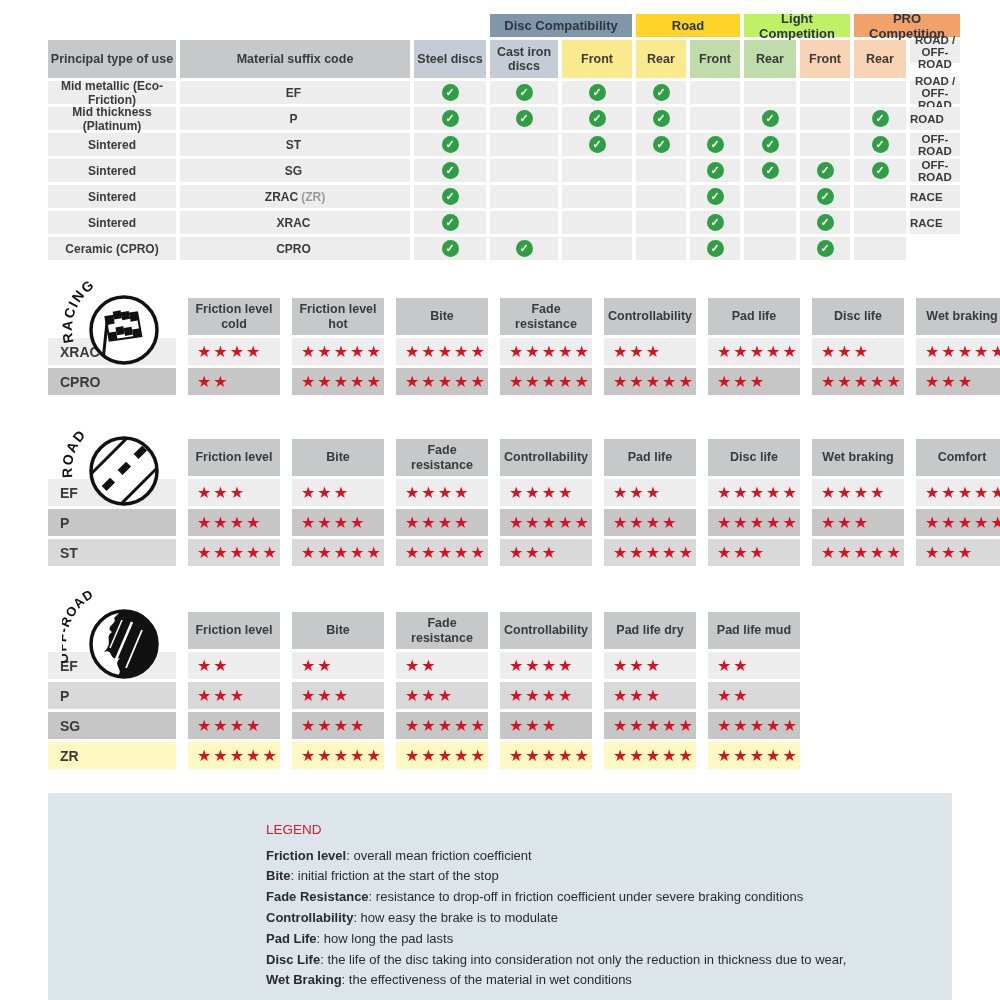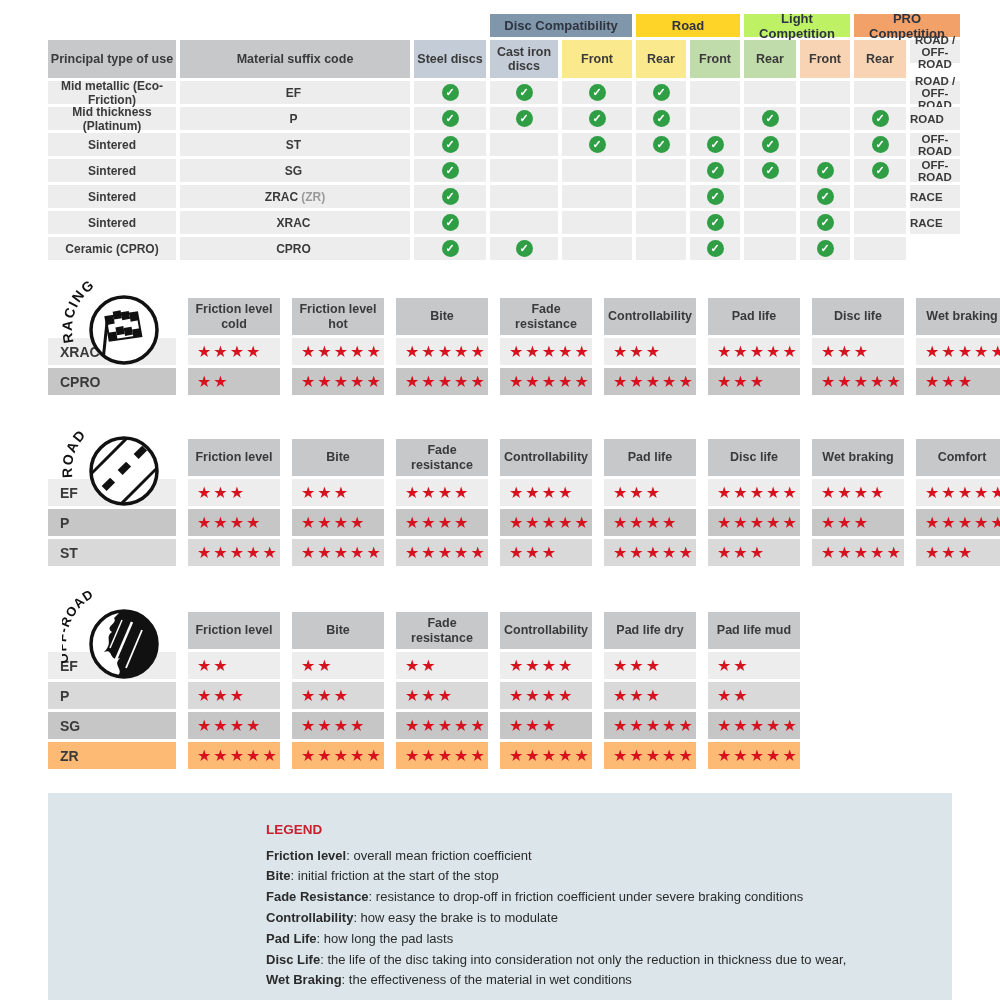--- a/index.html
+++ b/index.html
@@ -40,26 +40,26 @@
   .cols6{grid-template-columns:128px repeat(6,92px);}
   .rh{height:37px;background:#c7c8ca;display:flex;align-items:center;justify-content:center;
     text-align:center;font-weight:700;font-size:12.5px;line-height:1.15;}
   .rh.blank{background:transparent;}
   .rlabel{height:27px;display:flex;align-items:center;padding-left:12px;font-weight:700;font-size:14px;box-sizing:border-box;}
   .stars{height:27px;display:flex;align-items:center;padding-left:9px;color:#d8111f;
     font-size:16px;letter-spacing:2px;box-sizing:border-box;}
   .s-light{background:#ededed;}
   .s-mid{background:#d9d9d9;}
   .s-dark{background:#c6c6c6;}
-  .s-light2{background:#fdba74;}
+  .s-light2{background:#fef9c3;}
 
   
   .legend{margin:24px 48px 0;background:#dbe5ea;box-sizing:border-box;width:904px;
     padding:26px 40px 28px 218px;font-size:13px;line-height:1.6;color:#2b2b2b;}
-  .ltitle{color:#c9202e;font-weight:700;font-size:13.5px;margin-bottom:5px;}
+  .ltitle{color:#c9202e;font-weight:400;font-size:13.5px;margin-bottom:5px;}
   .lterm{font-weight:700;}
 </style>
 </head>
 <body>
 
 <div class="page">
 
   <div class="compat">
     <div class="gh spacer" style="grid-column:1/4"></div>
     <div class="gh g-disc" style="grid-column:4/6">Disc Compatibility</div>

